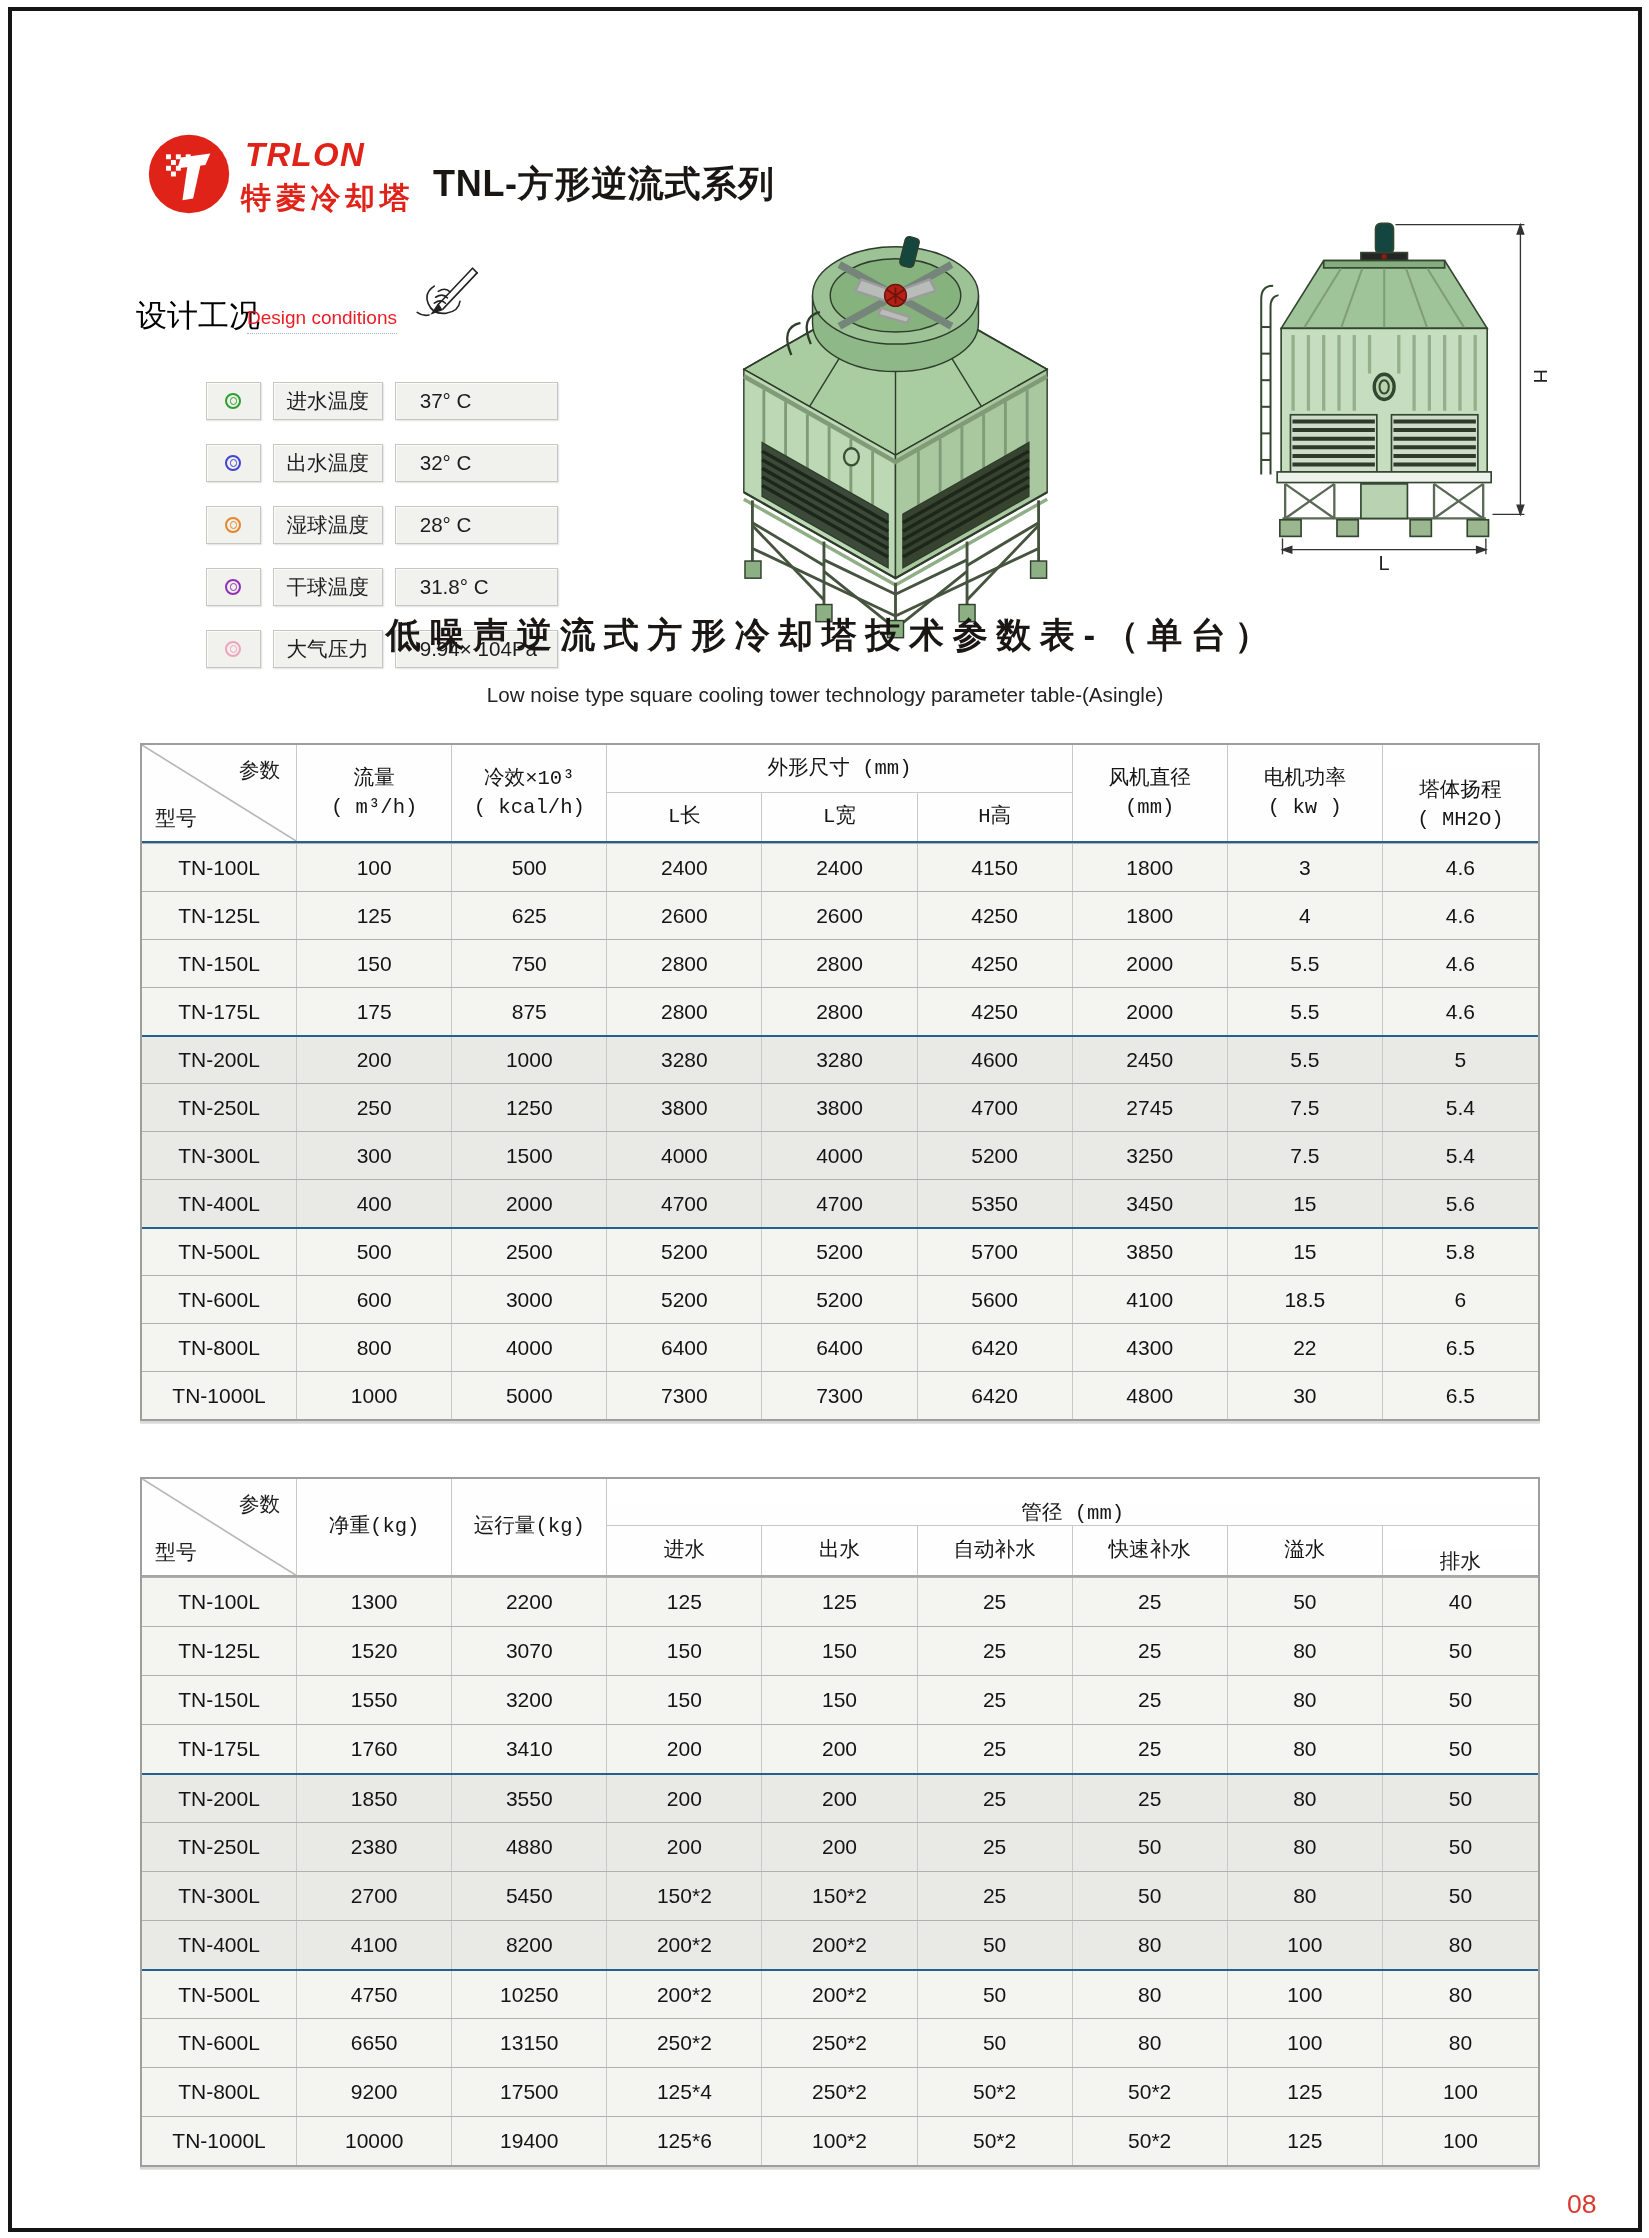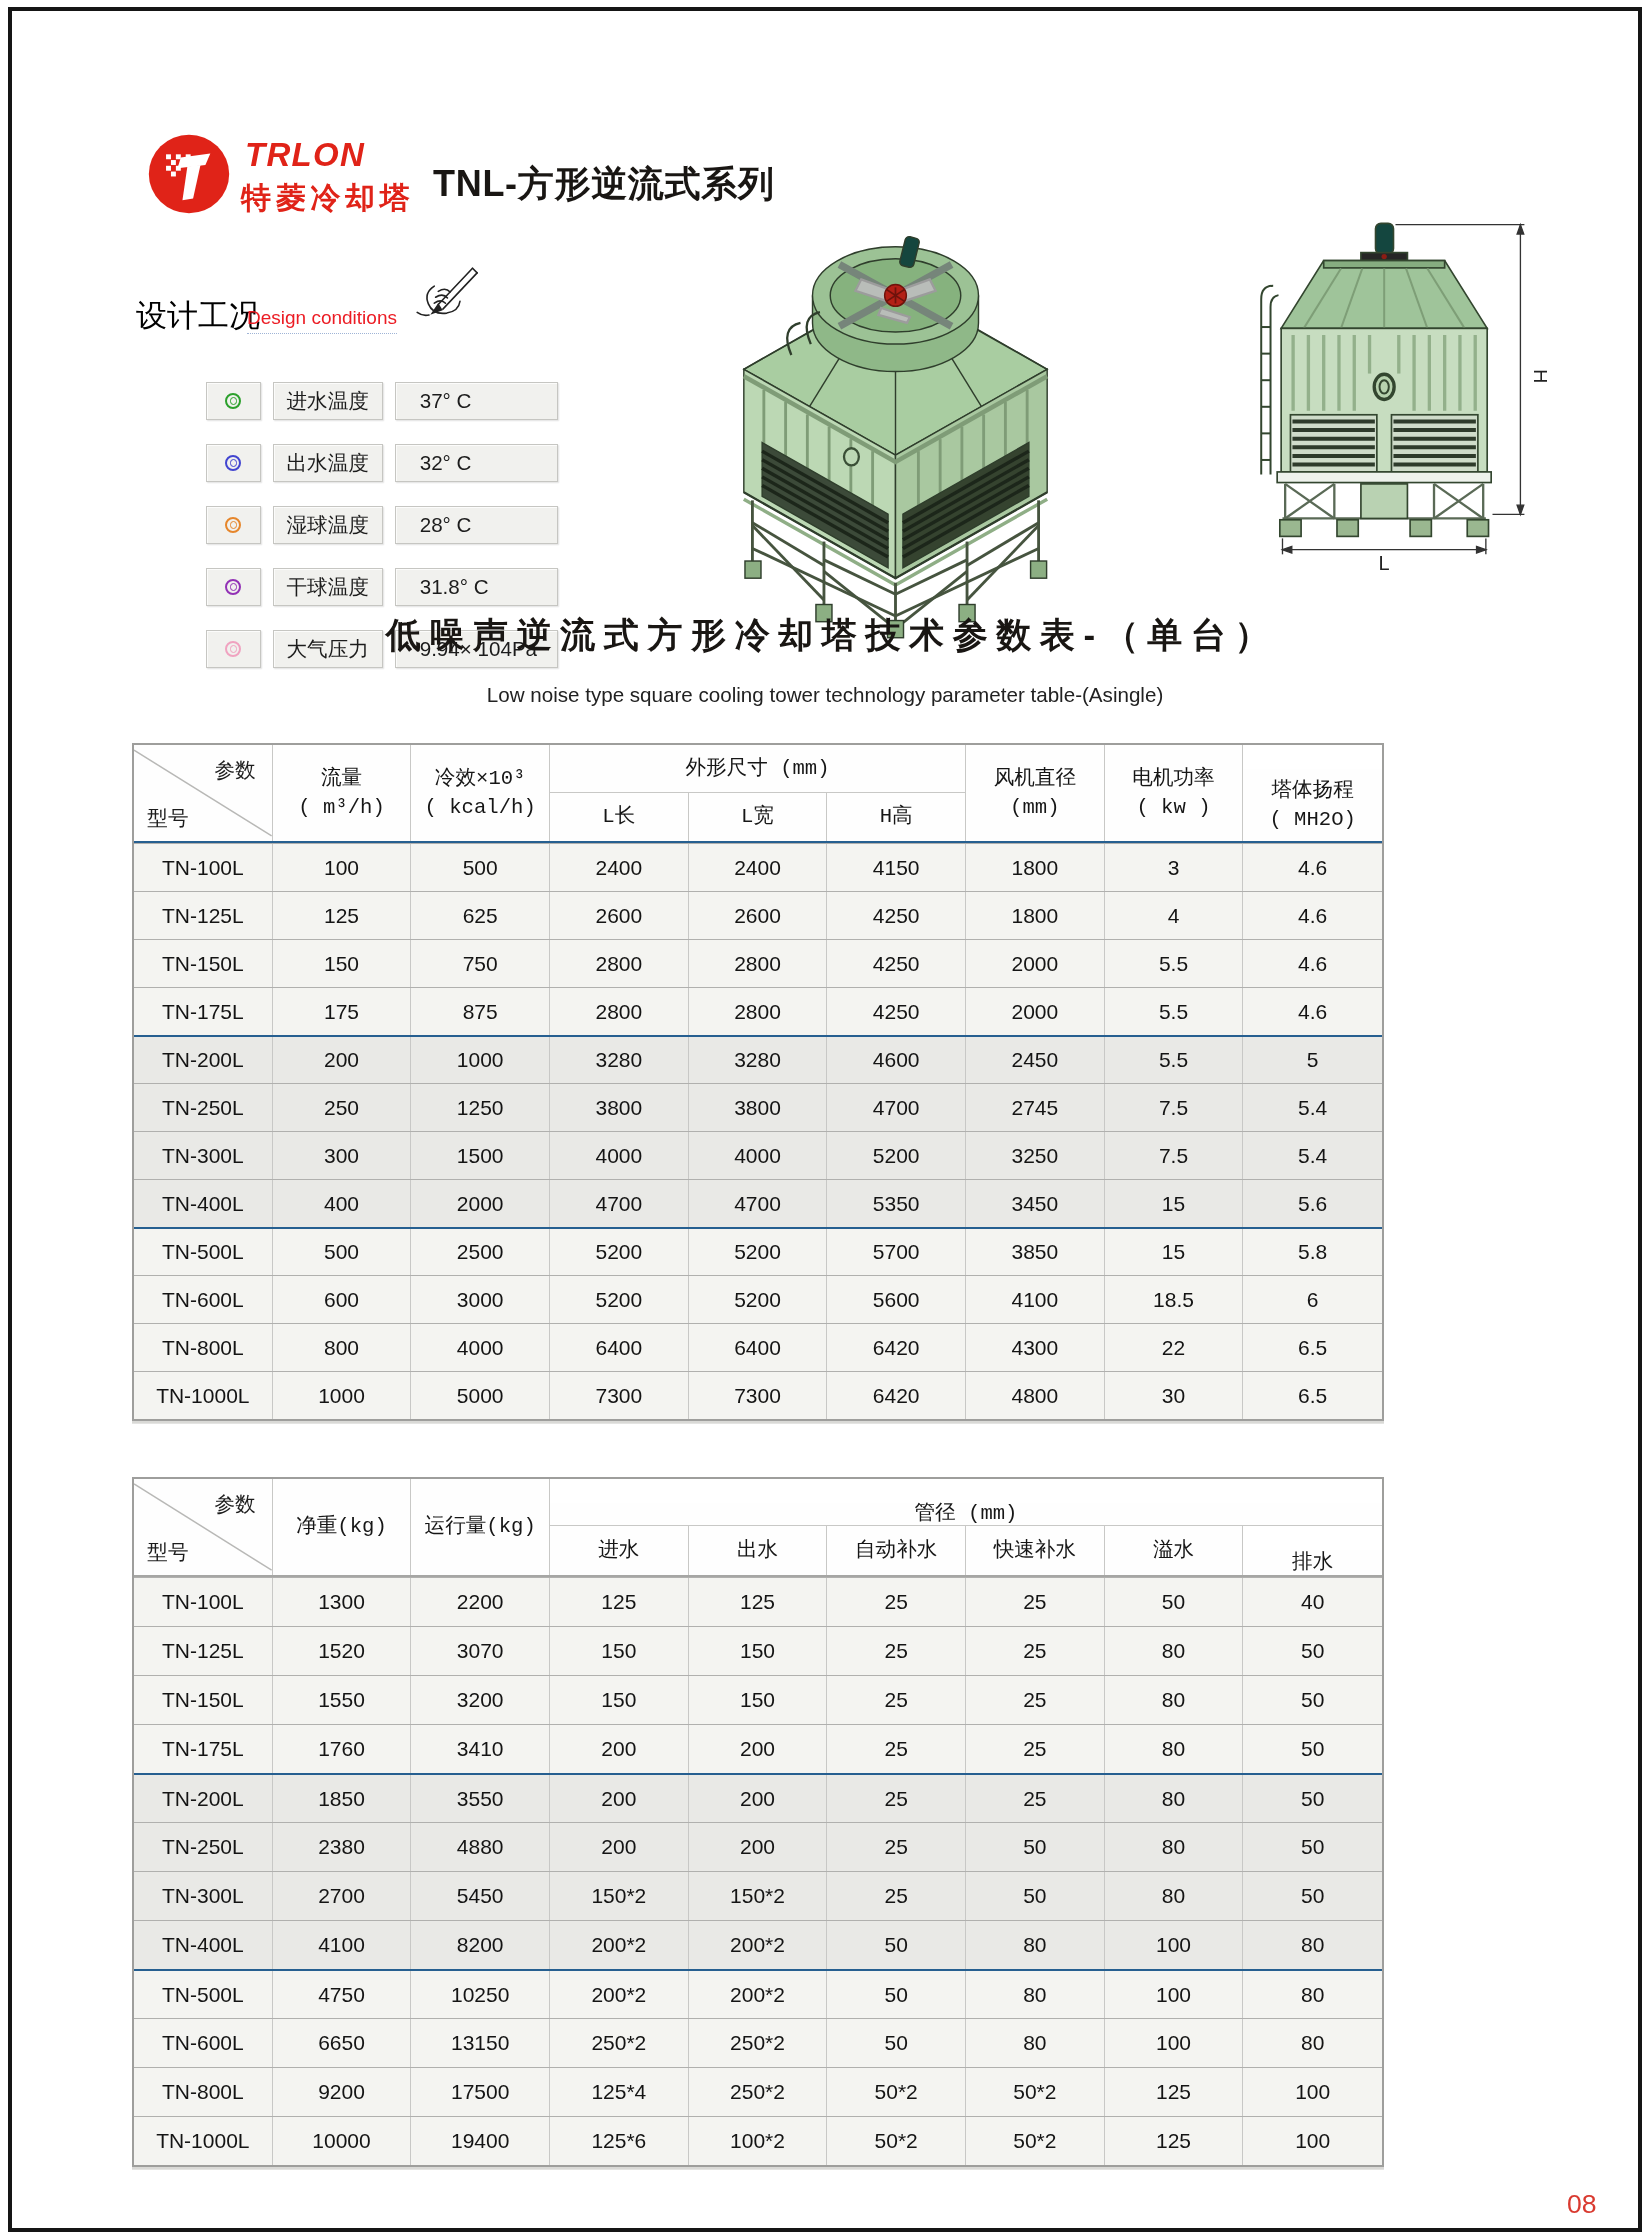--- a/index.html
+++ b/index.html
@@ -29,21 +29,21 @@
   .cond-value-cell{width:167px;justify-content:flex-start;padding-left:24px;}
   .ring{width:16px;height:16px;border-radius:50%;border:2px solid currentColor;display:flex;align-items:center;justify-content:center;}
   .ring::after{content:"";width:5.3px;height:5.3px;border-radius:50%;border:1.3px solid currentColor;}
 
   
   .sec-cn{position:absolute;left:0;right:0;top:612px;text-align:center;font-size:35px;font-weight:700;
           color:#191613;letter-spacing:8.6px;margin-left:14px;}
   .sec-en{position:absolute;left:0;right:0;top:683px;text-align:center;font-size:20.6px;color:#222;}
 
   
-  .ptable{position:absolute;left:132px;width:1252px;border:2px solid #9e9e9c;background:#fff;
+  .ptable{position:absolute;left:140px;width:1400px;border:2px solid #9e9e9c;background:#fff;
           box-shadow:0 2.7px 0 #d9d9d6;}
   .t1{top:743px;}
   .t2{top:1477px;}
   .thead{display:grid;grid-template-columns:repeat(9,1fr);}
   .t1 .thead{grid-template-rows:48px 48px;border-bottom:2.7px solid #265f90;}
   .t2 .thead{grid-template-rows:47px 49px;border-bottom:2px solid #a6a6a4;}
   .hcell{display:flex;flex-direction:column;align-items:center;justify-content:center;gap:5.3px;
          border-right:1.3px solid #c8c8c6;background:#fefefe;font-size:20.6px;line-height:1.15;color:#161616;font-family:Liberation Mono, monospace;}
   .hcell.last{border-right:none;margin-top:24px;}
   .hcell.groupcell{border-bottom:1.3px solid #c8c8c6;}

